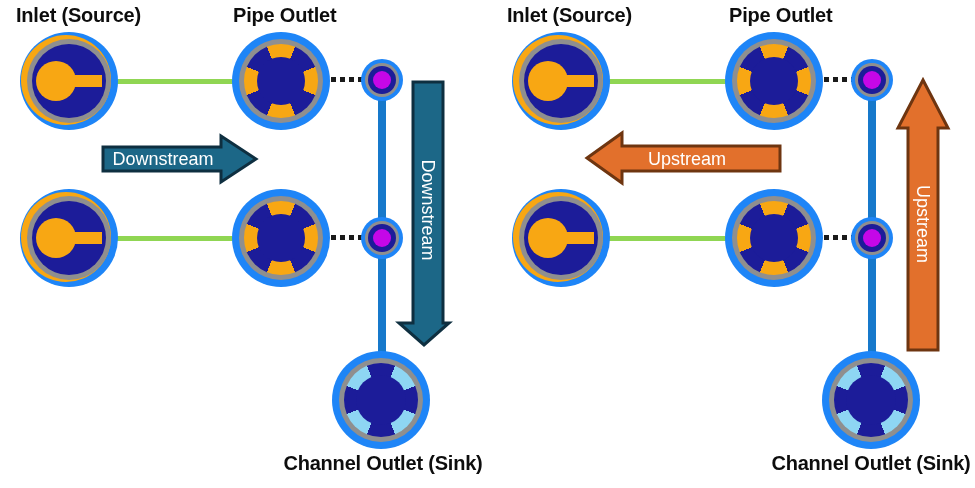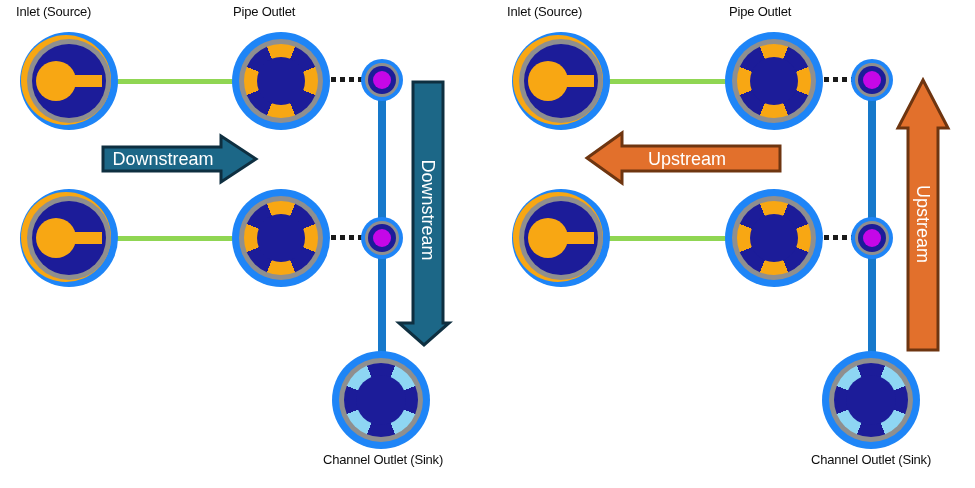--- a/index.html
+++ b/index.html
@@ -30,21 +30,21 @@
   .core-ch{position:absolute;inset:24px;border-radius:50%;background:var(--navy);}
   .small{width:42px;height:42px;background:var(--blue);}
   .small .gray-ring{inset:4px;}
   .small .inner{inset:7px;}
   .dot{position:absolute;inset:12px;border-radius:50%;background:var(--magenta);}
   
   .pipe-line{position:absolute;height:5px;background:var(--green);border-radius:2px;}
   .dash-line{position:absolute;height:5px;background:repeating-linear-gradient(90deg,var(--dot) 0 5px,transparent 5px 9px);}
   .ch-line{position:absolute;width:8px;background:var(--chline);}
   
-  .node-label{position:absolute;font-weight:400;font-size:13px;letter-spacing:-0.2px;color:var(--text);white-space:nowrap;}
+  .node-label{position:absolute;font-weight:700;font-size:20px;letter-spacing:-0.2px;color:var(--text);white-space:nowrap;}
   .center-label{text-align:center;width:200px;}
   
   .arrow-svg{position:absolute;overflow:visible;}
   .arrow-svg text{font-family:"Liberation Sans",sans-serif;font-size:18px;fill:var(--arrowtext);}
   .down-shape{fill:var(--tealfill);stroke:var(--tealborder);stroke-width:3;stroke-linejoin:miter;}
   .up-shape{fill:var(--orangefill);stroke:var(--orangeborder);stroke-width:3;stroke-linejoin:miter;}
 </style>
 </head>
 <body>
 

